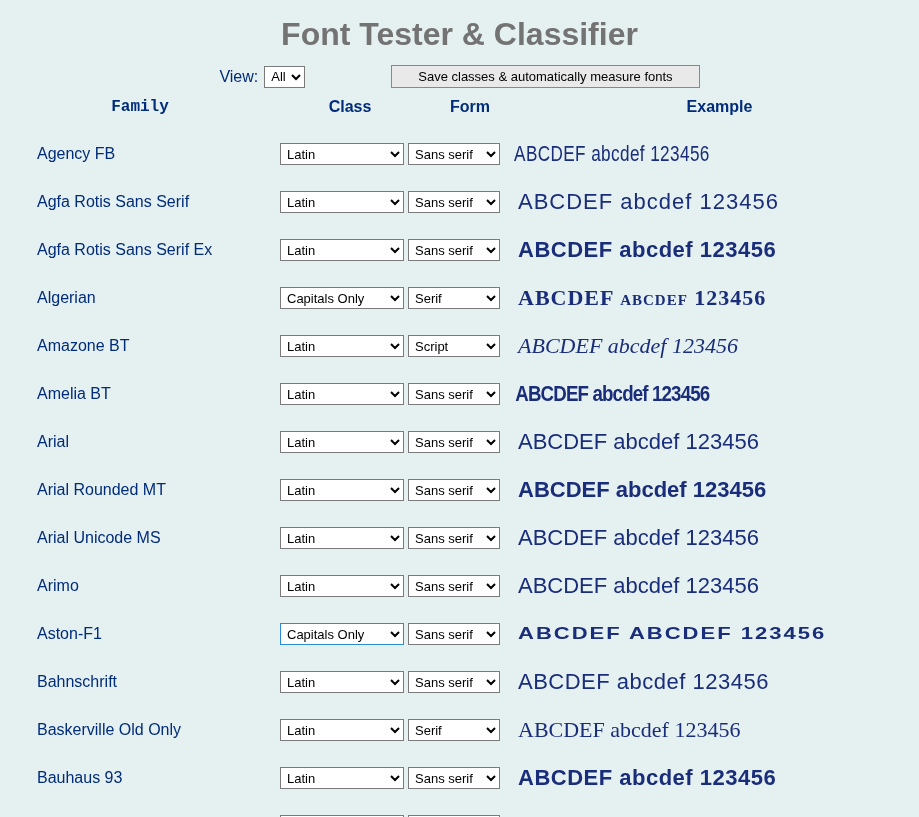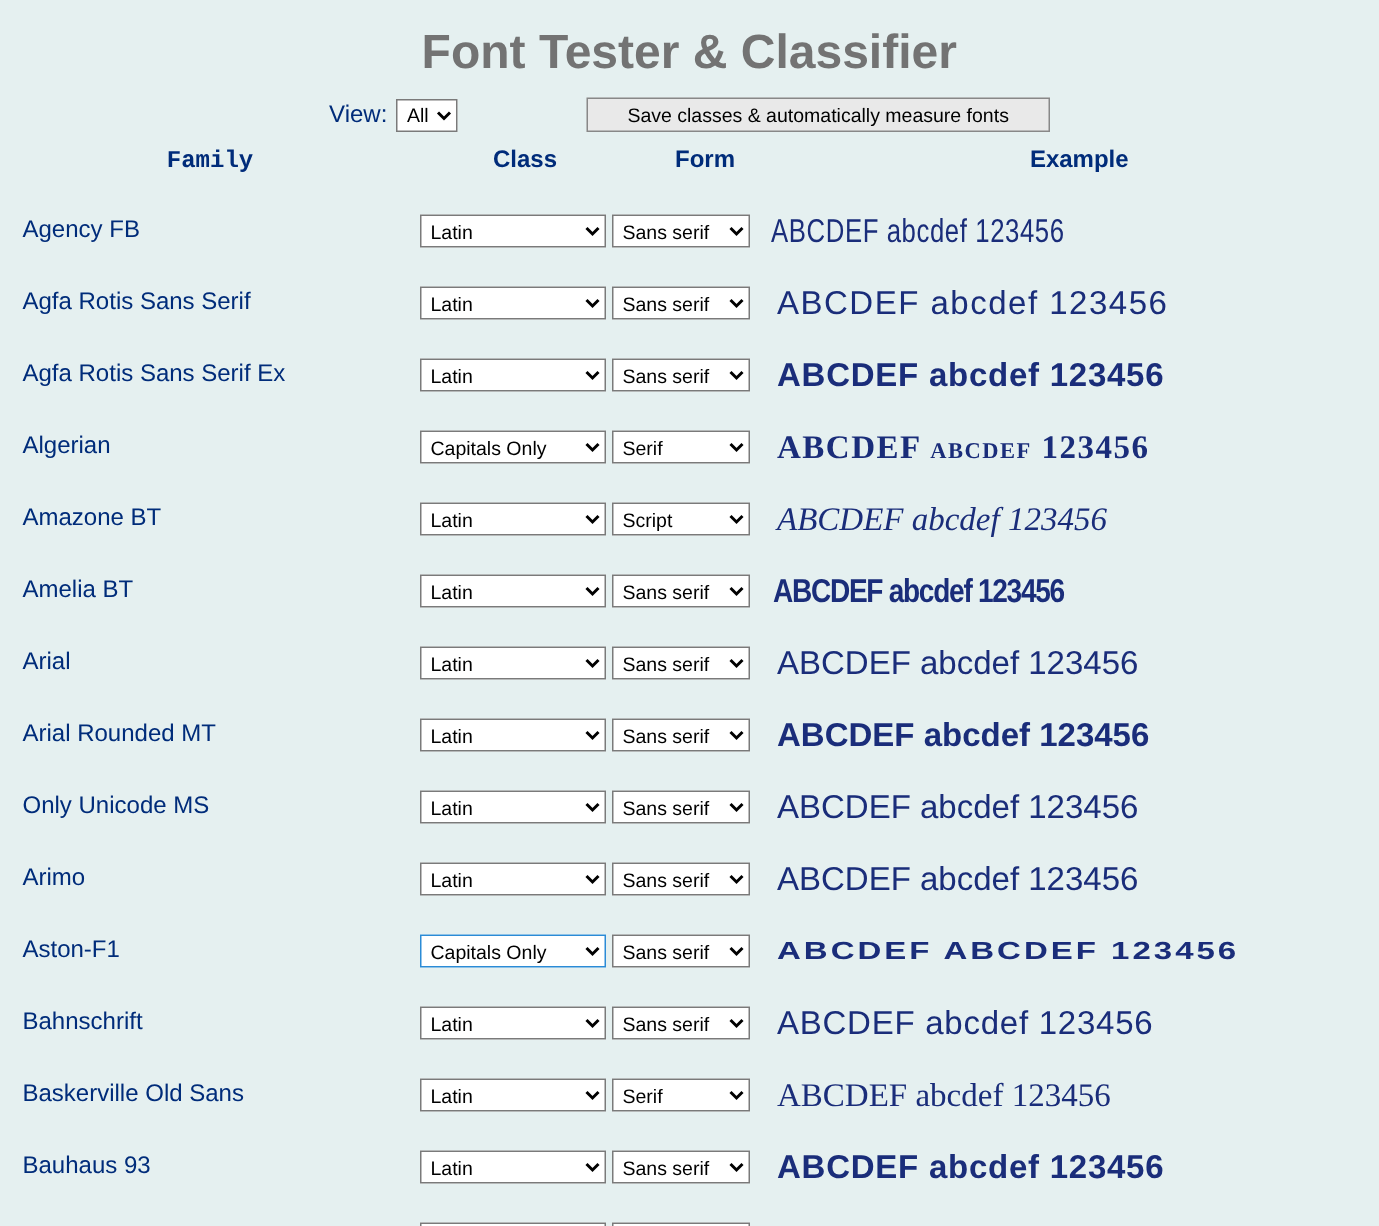--- a/index.html
+++ b/index.html
@@ -45,21 +45,21 @@
   color: #000;
 }
 .header-row {
   display: flex;
   align-items: center;
   font-weight: bold;
   font-size: 16px;
   color: #002c7a;
   margin-bottom: 14px;
 }
-.col-family { width: 280px; padding-left: 15px; text-align: left; }
+.col-family { width: 280px; padding-left: 37px; text-align: left; }
 .header-row .col-family { text-align: center; padding-left: 0; font-family: Liberation Mono, monospace; }
 .col-class  { width: 140px; text-align: center; }
 .col-form   { width: 100px; text-align: center; }
 .col-example{ flex: 1; text-align: center; }
 .row {
   display: flex;
   align-items: center;
   min-height: 48px;
   color: #002c7a;
 }
@@ -167,21 +167,21 @@
       <div class="col-form"><select><option>Sans serif</option></select></div>
       <div class="col-example fx-arial">ABCDEF abcdef 123456</div>
     </div>
     <div class="row">
       <div class="col-family">Arial Rounded MT</div>
       <div class="col-class"><select><option>Latin</option></select></div>
       <div class="col-form"><select><option>Sans serif</option></select></div>
       <div class="col-example fx-arialr">ABCDEF abcdef 123456</div>
     </div>
     <div class="row">
-      <div class="col-family">Only Unicode MS</div>
+      <div class="col-family">Arial Unicode MS</div>
       <div class="col-class"><select><option>Latin</option></select></div>
       <div class="col-form"><select><option>Sans serif</option></select></div>
       <div class="col-example fx-arialu">ABCDEF abcdef 123456</div>
     </div>
     <div class="row">
       <div class="col-family">Arimo</div>
       <div class="col-class"><select><option>Latin</option></select></div>
       <div class="col-form"><select><option>Sans serif</option></select></div>
       <div class="col-example fx-arimo">ABCDEF abcdef 123456</div>
     </div>
@@ -191,21 +191,21 @@
       <div class="col-form"><select><option>Sans serif</option></select></div>
       <div class="col-example fx-aston">ABCDEF abcdef 123456</div>
     </div>
     <div class="row">
       <div class="col-family">Bahnschrift</div>
       <div class="col-class"><select><option>Latin</option></select></div>
       <div class="col-form"><select><option>Sans serif</option></select></div>
       <div class="col-example fx-bahn">ABCDEF abcdef 123456</div>
     </div>
     <div class="row">
-      <div class="col-family">Baskerville Old Sans</div>
+      <div class="col-family">Baskerville Old Only</div>
       <div class="col-class"><select><option>Latin</option></select></div>
       <div class="col-form"><select><option>Serif</option></select></div>
       <div class="col-example fx-basker">ABCDEF abcdef 123456</div>
     </div>
     <div class="row">
       <div class="col-family">Bauhaus 93</div>
       <div class="col-class"><select><option>Latin</option></select></div>
       <div class="col-form"><select><option>Sans serif</option></select></div>
       <div class="col-example fx-bauhaus">ABCDEF abcdef 123456</div>
     </div>

